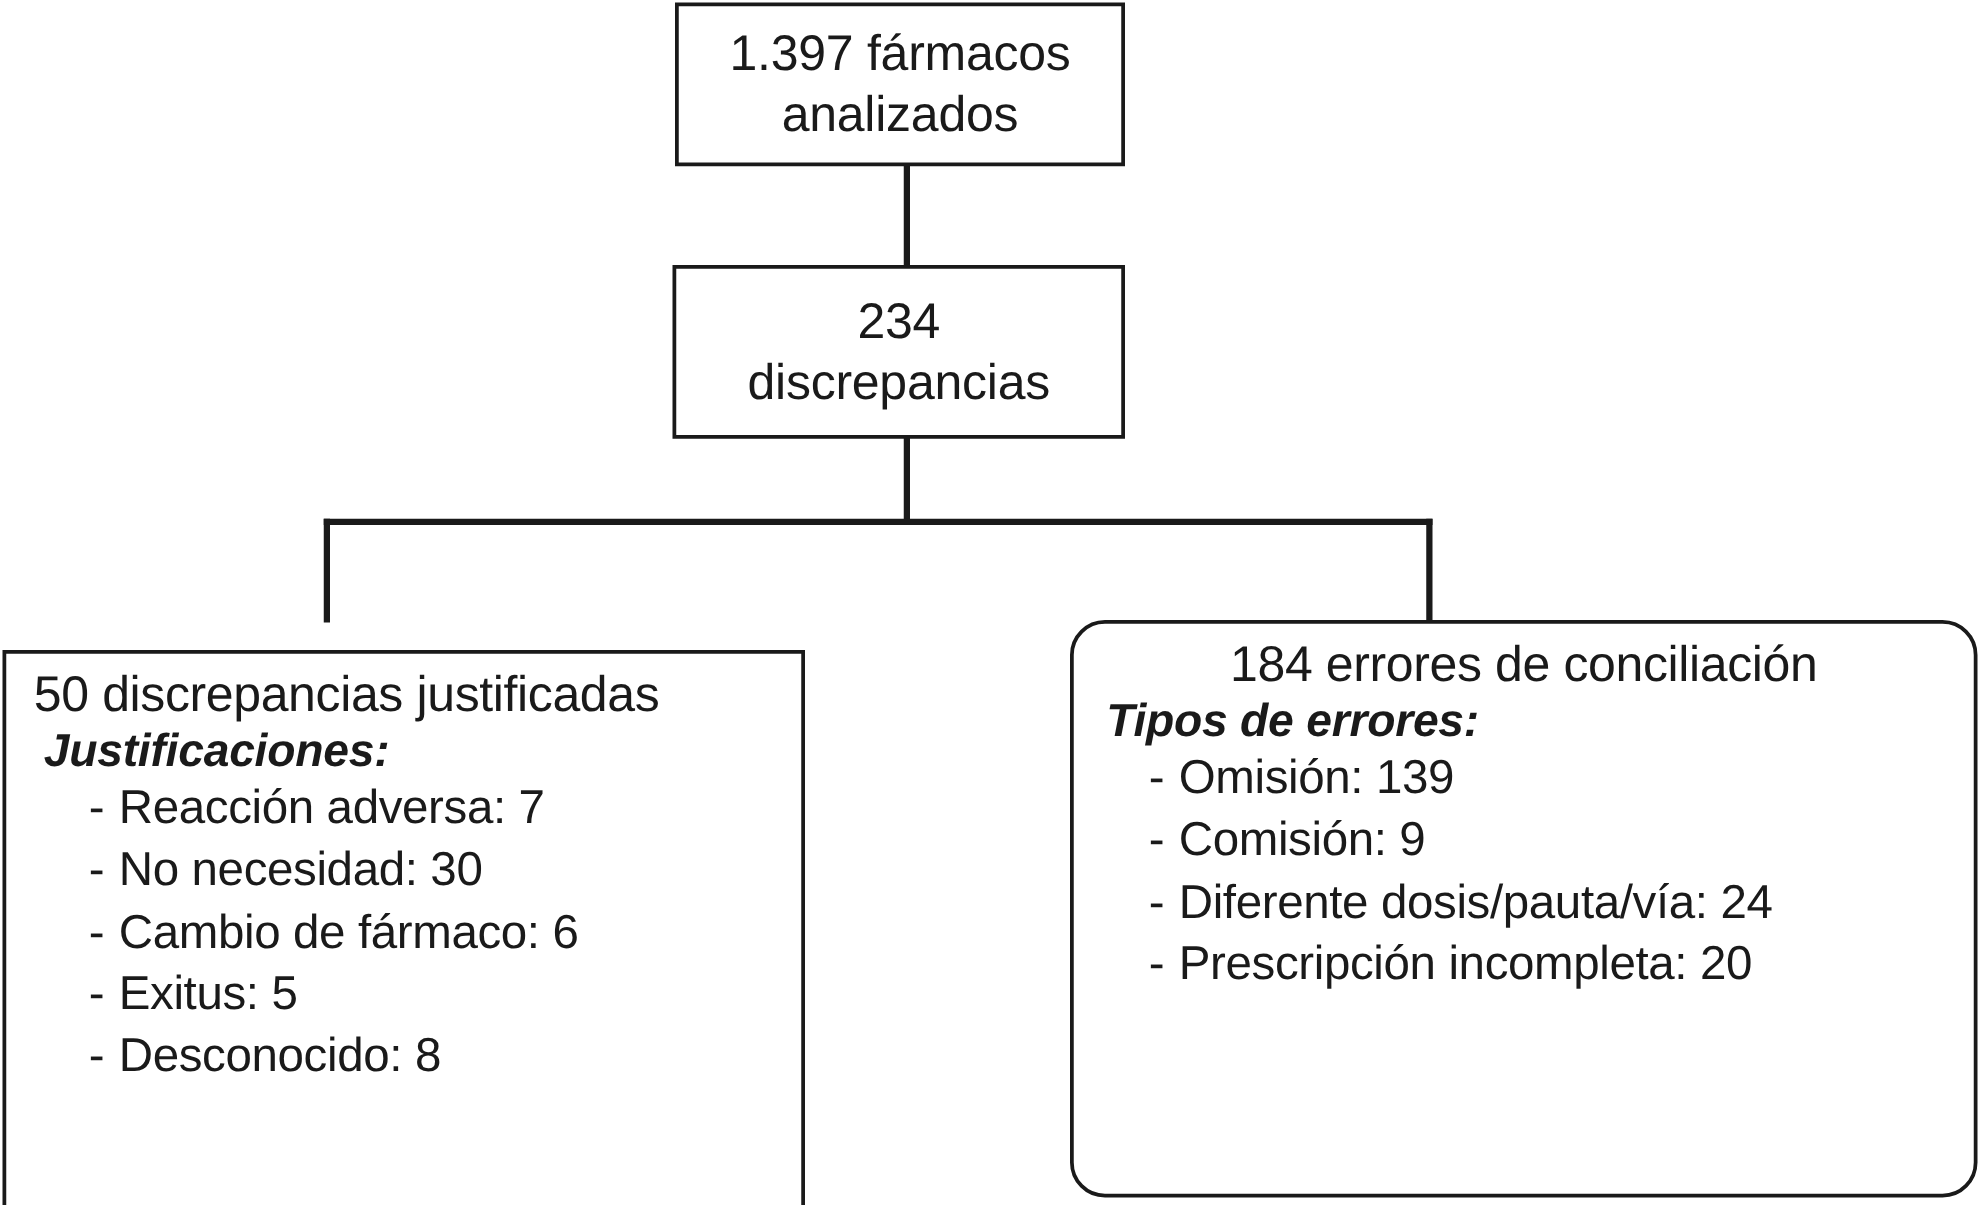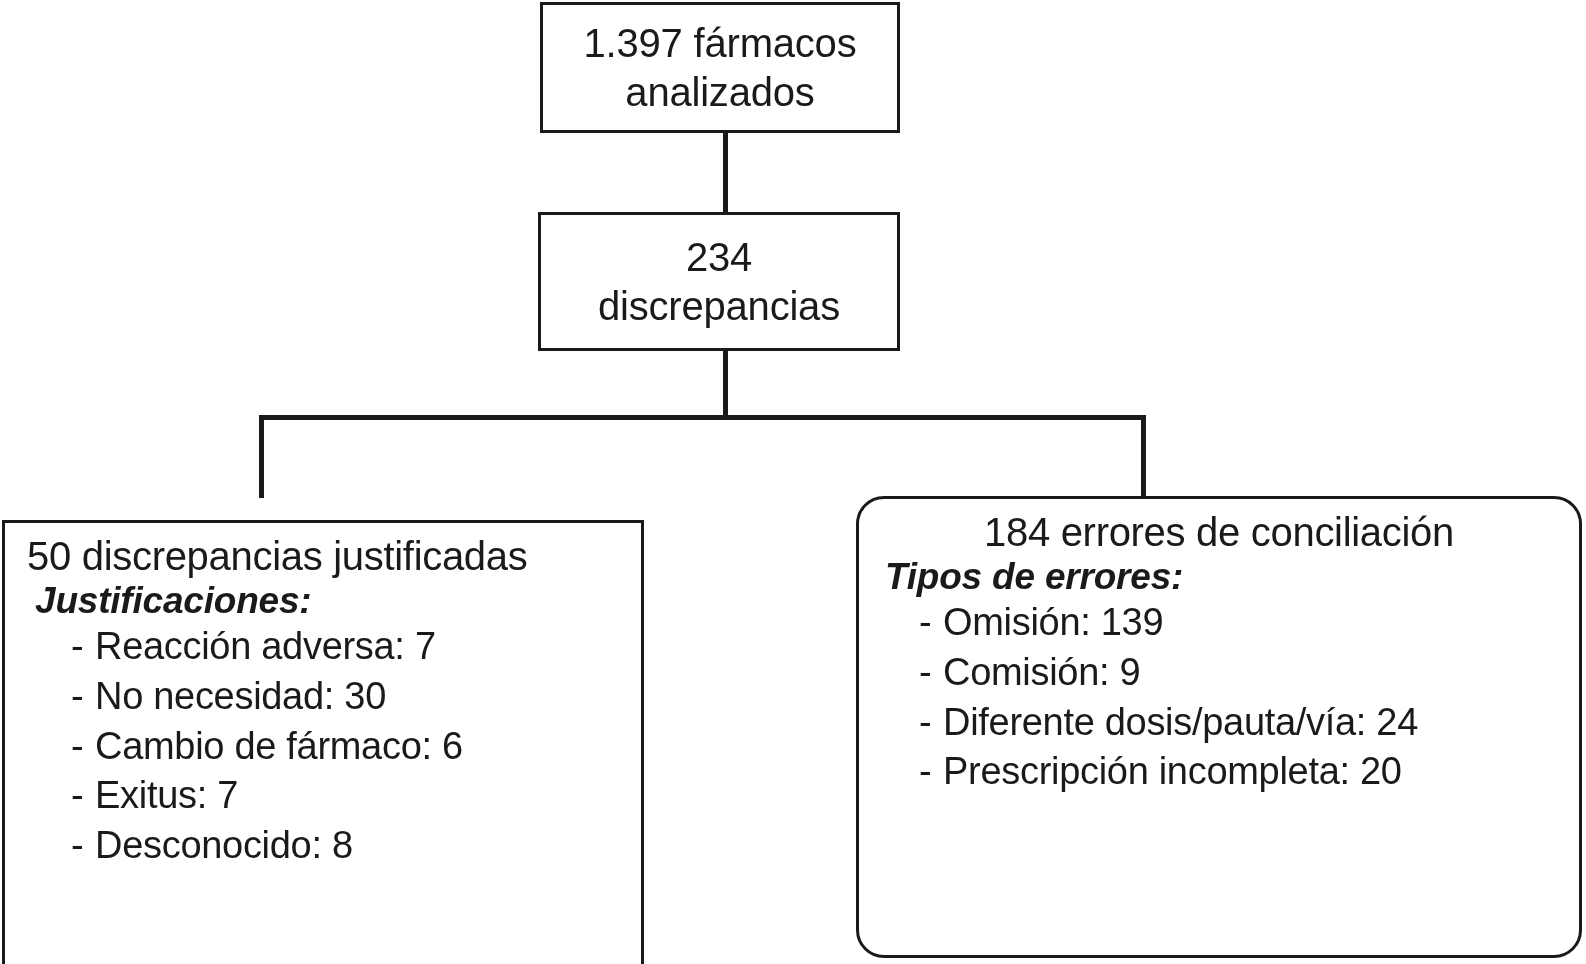--- a/index.html
+++ b/index.html
@@ -168,21 +168,21 @@
   <div class="conn conn-v" id="conn-right-drop" style="background: rgb(26, 26, 26);"></div>
 
   <div class="node" id="node-justificadas" style="border-color: rgb(26, 26, 26);">
     <div class="leaf-inner">
       <div class="leaf-title">50 discrepancias justificadas</div>
       <div class="leaf-subtitle">Justificaciones:</div>
       <ul class="leaf-list" id="list-justificaciones">
           <li><span class="dash">-</span><span>Reacción adversa: 7</span></li>
           <li><span class="dash">-</span><span>No necesidad: 30</span></li>
           <li><span class="dash">-</span><span>Cambio de fármaco: 6</span></li>
-          <li><span class="dash">-</span><span>Exitus: 7</span></li>
+          <li><span class="dash">-</span><span>Exitus: 5</span></li>
           <li><span class="dash">-</span><span>Desconocido: 8</span></li>
         </ul>
     </div>
   </div>
 
   <div class="node" id="node-errores" style="border-color: rgb(26, 26, 26); border-radius: 28px;">
     <div class="leaf-inner">
       <div class="leaf-title">184 errores de conciliación</div>
       <div class="leaf-subtitle">Tipos de errores:</div>
       <ul class="leaf-list" id="list-errores">

